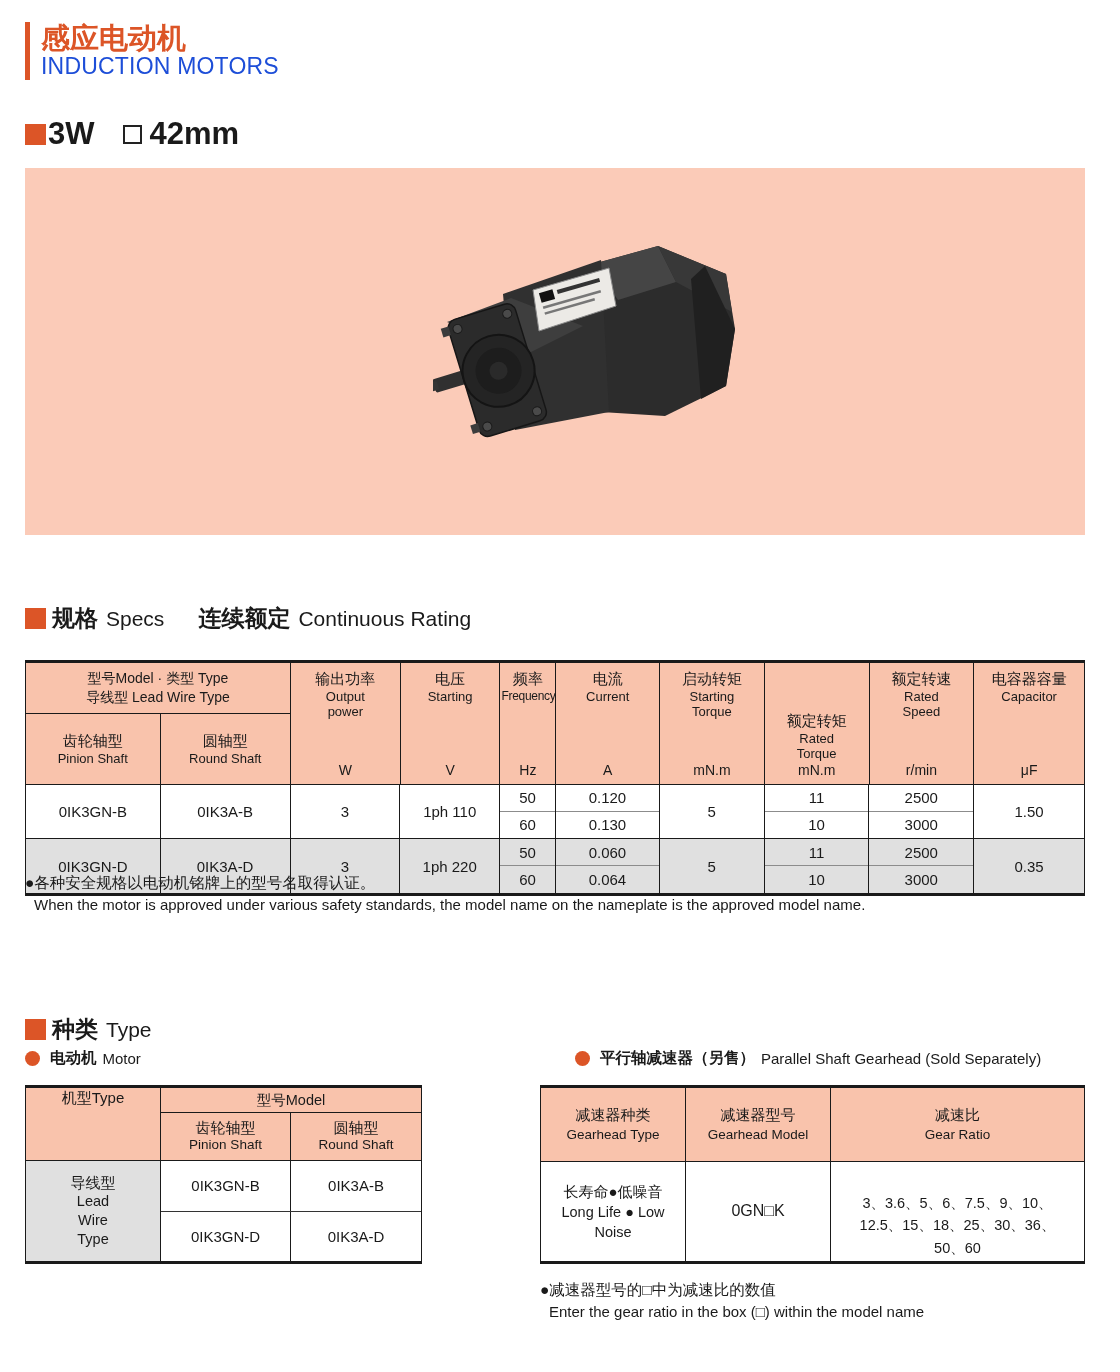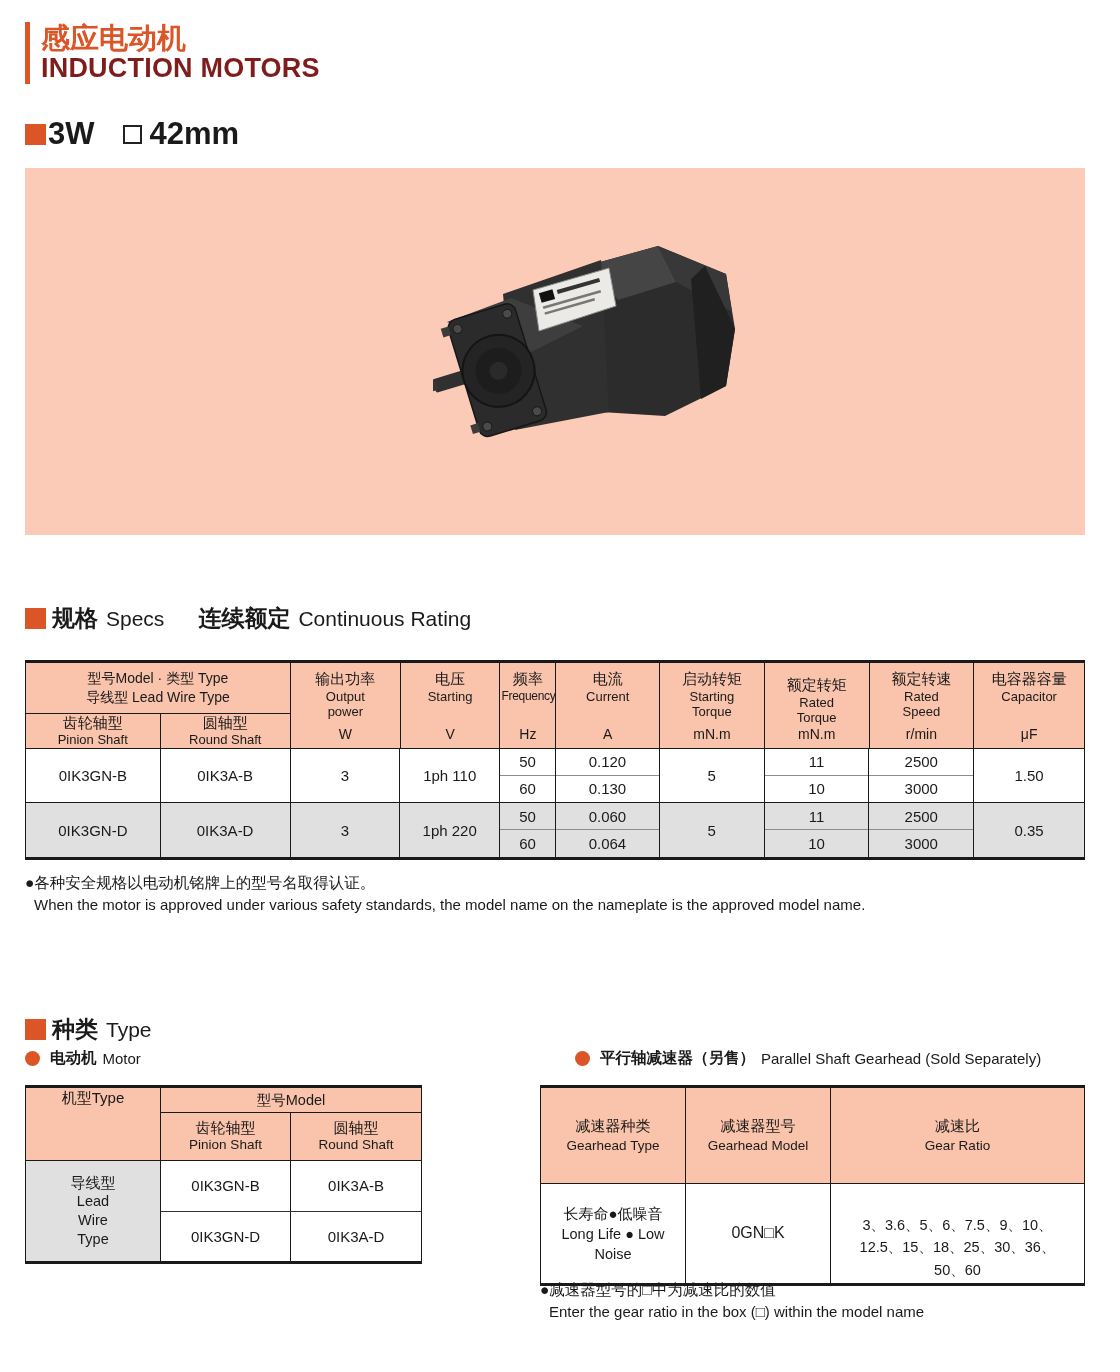--- a/index.html
+++ b/index.html
@@ -5,21 +5,21 @@
   * { margin:0; padding:0; box-sizing:border-box; }
   body { background:#ffffff; }
   .page {
     position:relative; width:1120px; height:1372px; background:#ffffff;
     font-family:"Liberation Sans","DejaVu Sans",sans-serif; color:#1a1a1a;
     overflow:hidden;
   }
   
   .title-block { position:absolute; left:25px; top:22px; border-left:5px solid #dc5527; padding-left:11px; }
   .title-zh { font-size:29px; font-weight:bold; color:#dc5527; line-height:1.12; }
-  .title-en { font-size:27px; font-weight:bold; color:#7f1d1d; line-height:1.1; letter-spacing:0.2px; }
+  .title-en { font-size:23px; font-weight:normal; color:#1d4ed8; line-height:1.1; letter-spacing:0.2px; }
   
   .size-row { position:absolute; left:25px; top:116px; display:flex; align-items:center; }
   .sq { width:21px; height:21px; background:#dc5527; flex:0 0 auto; }
   .size-power { font-size:31px; font-weight:bold; margin-left:2px; }
   .box-glyph { width:19px; height:19px; border:2.5px solid #222; margin:0 8px 0 28px; }
   .size-frame { font-size:31px; font-weight:bold; }
   
   .hero { position:absolute; left:25px; top:168px; width:1060px; height:367px; background:#fbcbb8; }
   .hero svg { position:absolute; left:408px; top:66px; }
   
@@ -29,21 +29,21 @@
   .h-en { font-size:21px; margin-left:8px; }
   .h-zh2 { font-size:23px; font-weight:bold; margin-left:34px; }
   .bullet-head { position:absolute; display:flex; align-items:center; }
   .dot { width:15px; height:15px; border-radius:50%; background:#dc5527; margin-right:10px; flex:0 0 auto; }
   .b-zh { font-size:15.5px; font-weight:bold; }
   .b-en { font-size:15px; margin-left:6px; }
   
   .spec-table { position:absolute; left:25px; top:660px; width:1060px;
     border-top:3px solid #1a1a1a; border-bottom:3px solid #1a1a1a;
     border-left:1px solid #1a1a1a; border-right:1px solid #1a1a1a; }
-  .thead { display:flex; height:86px; background:#f9c3ac; border-bottom:1px solid #1a1a1a; }
+  .thead { display:flex; height:122px; background:#f9c3ac; border-bottom:1px solid #1a1a1a; }
   .hcell { border-right:1px solid #1a1a1a; display:flex; flex-direction:column; justify-content:space-between; text-align:center; overflow:hidden; padding:7px 1px 6px 1px; }
   .hcell:last-child { border-right:none; }
   .hdr-zh { font-size:15px; line-height:1.25; }
   .hdr-en { font-size:13px; line-height:1.2; white-space:pre-line; }
   .hdr-unit { font-size:14px; }
   .model-cell { width:265px; border-right:1px solid #1a1a1a; display:flex; flex-direction:column; padding:0; }
   .model-top { height:50px; display:flex; flex-direction:column; justify-content:center; text-align:center; font-size:14px; line-height:1.35; }
   .model-sub { flex:1; display:flex; border-top:1px solid #1a1a1a; }
   .model-sub > div { display:flex; flex-direction:column; justify-content:center; text-align:center; }
   .sub-pinion { width:135px; border-right:1px solid #1a1a1a; }
@@ -79,21 +79,21 @@
   .mt-vals { flex:1; display:flex; flex-direction:column; }
   .mt-vrow { flex:1; display:flex; font-size:15px; }
   .mt-vrow.first { border-bottom:1px solid #333; }
   .mt-v { display:flex; align-items:center; justify-content:center; }
   .mt-v.p { width:130px; border-right:1px solid #1a1a1a; }
   .mt-v.r { flex:1; }
   
   .gear-table { position:absolute; left:540px; top:1085px; width:545px;
     border-top:3px solid #1a1a1a; border-bottom:3px solid #1a1a1a;
     border-left:1px solid #1a1a1a; border-right:1px solid #1a1a1a; }
-  .gt-head { display:flex; height:96px; background:#f9c3ac; border-bottom:1px solid #1a1a1a; }
+  .gt-head { display:flex; height:74px; background:#f9c3ac; border-bottom:1px solid #1a1a1a; }
   .gt-hc { display:flex; flex-direction:column; justify-content:center; text-align:center; font-size:15px; line-height:1.35; border-right:1px solid #1a1a1a; }
   .gt-hc .en { font-size:13.5px; }
   .gt-hc:last-child { border-right:none; }
   .gt-c1 { width:145px; } .gt-c2 { width:145px; } .gt-c3 { flex:1; }
   .gt-body { display:flex; height:99px; background:#ffffff; }
   .gt-dc { display:flex; flex-direction:column; justify-content:center; align-items:center; text-align:center; border-right:1px solid #1a1a1a; font-size:15px; line-height:1.4; }
   .gt-dc:last-child { border-right:none;margin-top:28px; }
   .gt-type .en { font-size:14.5px; width:125px; }
   .gt-model { font-size:16px; }
   .gt-ratio { padding:0 28px; font-size:14.5px; line-height:1.55; }

